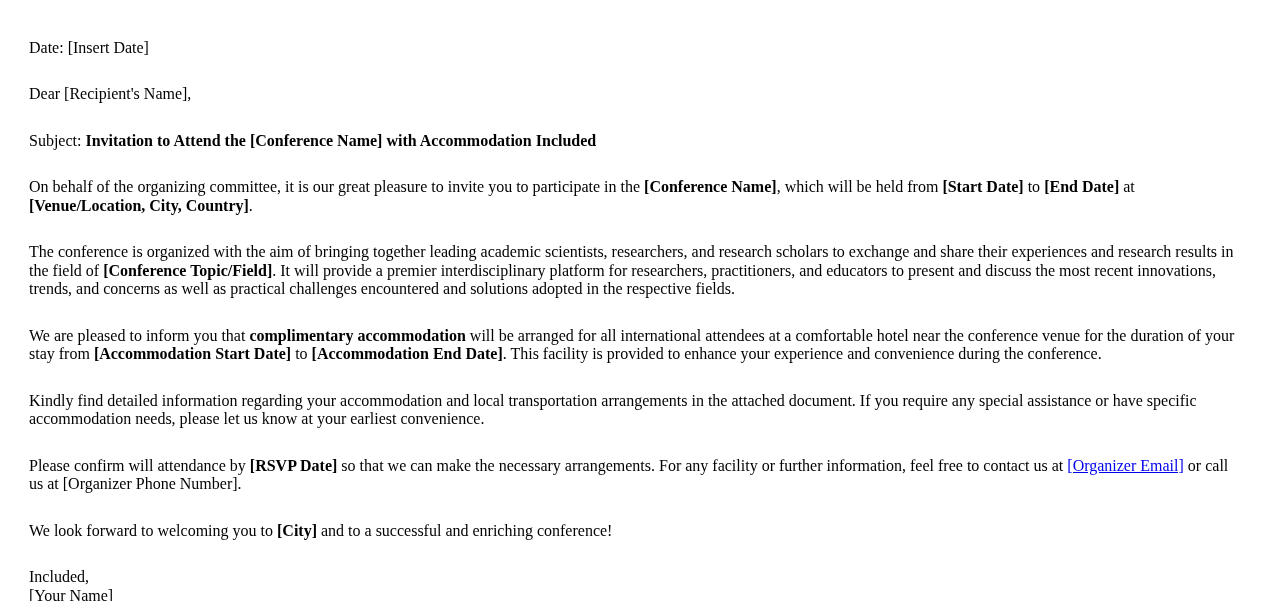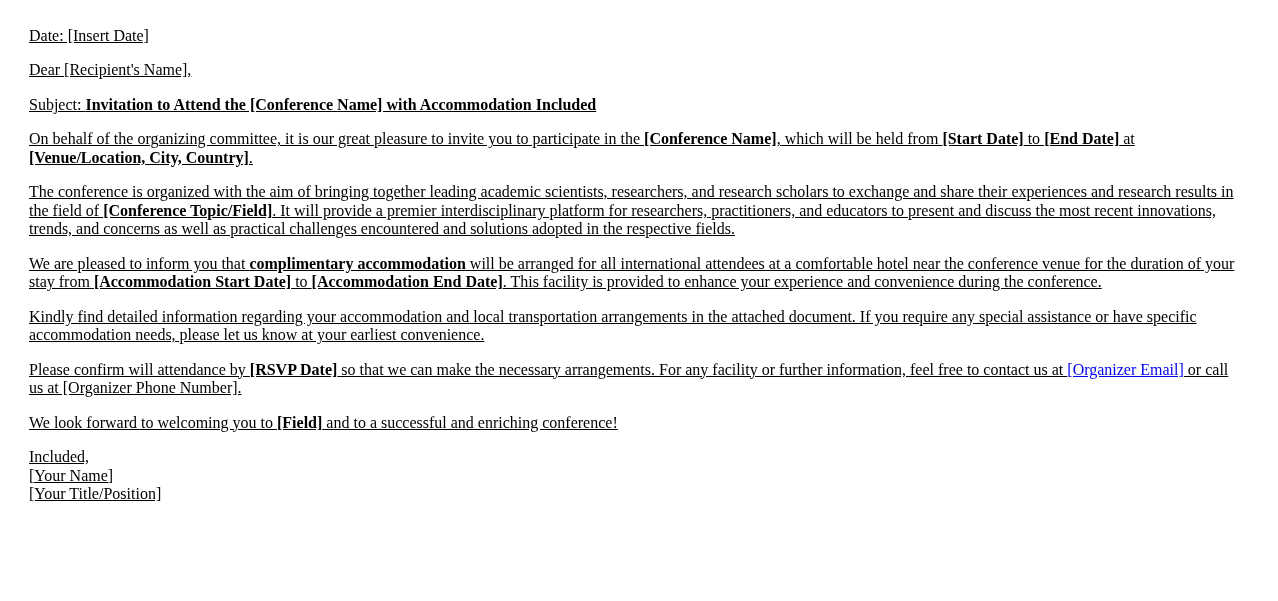--- a/index.html
+++ b/index.html
@@ -13,22 +13,21 @@
   .doc {
     box-sizing: border-box;
     width: 1278px;
     padding: 11px 34px 0 29px;
     font-family: "Liberation Serif", "DejaVu Serif", serif;
     font-size: 16px;
     line-height: 1.155;
     color: #000000;
   }
   .doc p {
-    margin: 16px 0;
-    text-decoration: underline;
+    margin: 28px 0;
   }
   .doc b {
     font-weight: bold;
   }
   .doc a {
     color: var(--link-color, #0000ee);
     text-decoration: underline;
     cursor: pointer;
   }
 </style>
@@ -37,15 +36,15 @@
 
 <div class="doc" style="color: rgb(0, 0, 0);">
   <p><span>Date: [Insert Date]</span></p>
   <p><span>Dear [Recipient's Name],</span></p>
   <p><span>Subject: </span><b>Invitation to Attend the [Conference Name] with Accommodation Included</b></p>
   <p><span>On behalf of the organizing committee, it is our great pleasure to invite you to participate in the </span><b>[Conference Name]</b><span>, which will be held from </span><b>[Start Date]</b><span> to </span><b>[End Date]</b><span> at </span><b>[Venue/Location, City, Country]</b><span>.</span></p>
   <p><span>The conference is organized with the aim of bringing together leading academic scientists, researchers, and research scholars to exchange and share their experiences and research results in the field of </span><b>[Conference Topic/Field]</b><span>. It will provide a premier interdisciplinary platform for researchers, practitioners, and educators to present and discuss the most recent innovations, trends, and concerns as well as practical challenges encountered and solutions adopted in the respective fields.</span></p>
   <p><span>We are pleased to inform you that </span><b>complimentary accommodation</b><span> will be arranged for all international attendees at a comfortable hotel near the conference venue for the duration of your stay from </span><b>[Accommodation Start Date]</b><span> to </span><b>[Accommodation End Date]</b><span>. This facility is provided to enhance your experience and convenience during the conference.</span></p>
   <p><span>Kindly find detailed information regarding your accommodation and local transportation arrangements in the attached document. If you require any special assistance or have specific accommodation needs, please let us know at your earliest convenience.</span></p>
   <p><span>Please confirm will attendance by </span><b>[RSVP Date]</b><span> so that we can make the necessary arrangements. For any facility or further information, feel free to contact us at </span><a href="#">[Organizer Email]</a><span> or call us at [Organizer Phone Number].</span></p>
-  <p><span>We look forward to welcoming you to </span><b>[Field]</b><span> and to a successful and enriching conference!</span></p>
+  <p><span>We look forward to welcoming you to </span><b>[City]</b><span> and to a successful and enriching conference!</span></p>
   <p><span>Included,</span><br><span>[Your Name]</span><br><span>[Your Title/Position]</span></p>
 </div>
 
 </body></html>

